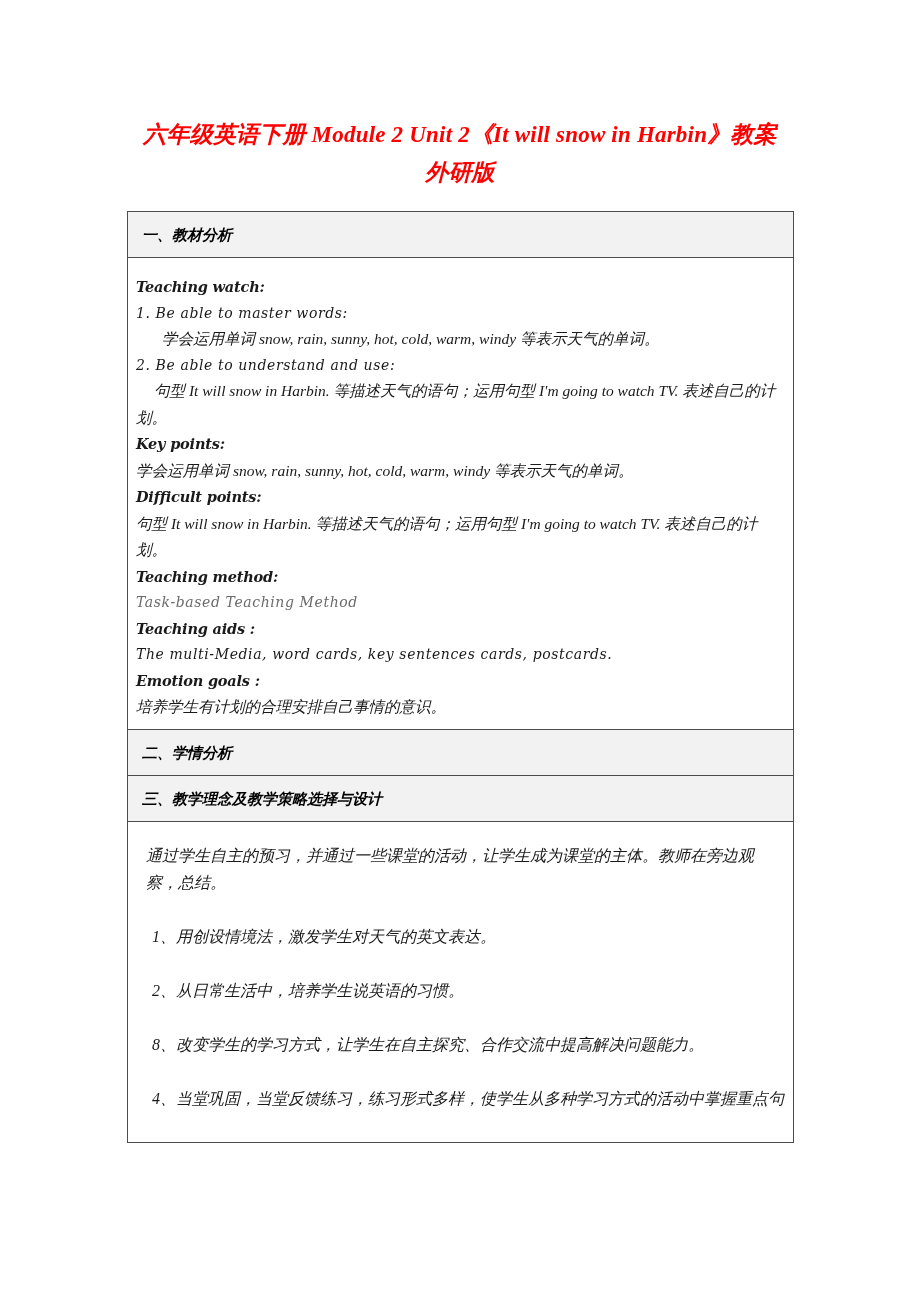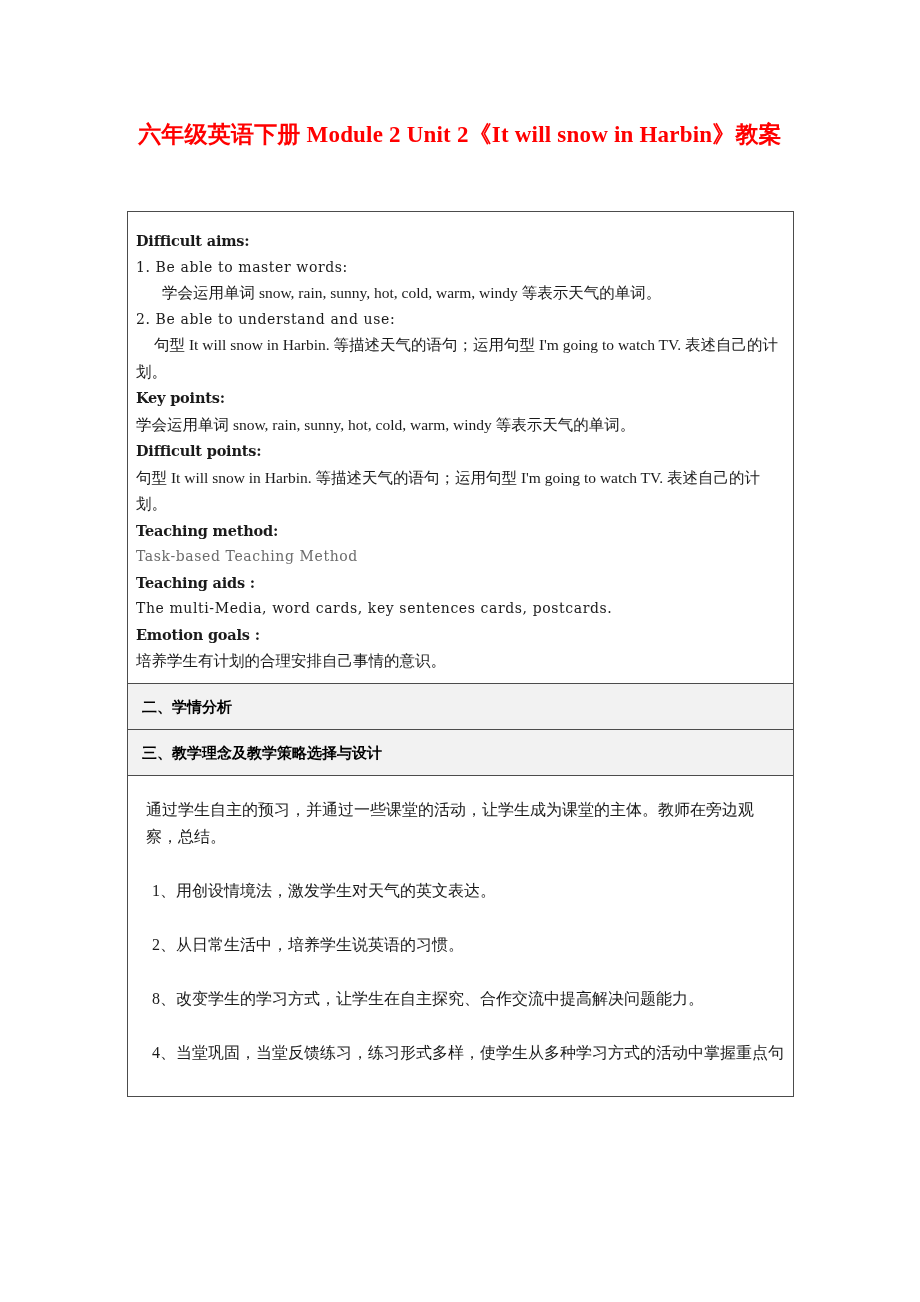--- a/index.html
+++ b/index.html
@@ -14,20 +14,21 @@
     color: #000000;
     overflow: hidden;
   }
 
   .page {
     position: relative;
     width: 920px;
     height: 1074px;
     box-sizing: border-box;
     padding: 0;
+    font-style: italic;
   }
 
   
   .doc-title {
     color: #ff0000;
     font-family: "Liberation Serif", "DejaVu Serif", serif;
     font-weight: bold;
     font-size: 23px;
     line-height: 38px;
     text-align: center;
@@ -143,35 +144,41 @@
     white-space: nowrap;
   }
 </style>
 </head>
 <body>
 
 <div class="page">
 
   <div class="title-block">
     <div class="doc-title title-line-1" style="color: rgb(255, 0, 0);">六年级英语下册 Module 2 Unit 2《It will snow in Harbin》教案</div>
+    <div class="doc-title title-line-2" style="color: rgb(255, 0, 0);">外研版</div>
   </div>
 
   <table class="doc-table">
     <colgroup>
         <col style="width:666px">
       </colgroup>
     <tbody>
 
+      <tr>
+        <td class="section-head">
+          <div class="head-text">一、教材分析</div>
+        </td>
+      </tr>
 
       <tr>
         <td class="section-body sec1">
           <div class="body-inner">
 
             <div class="ln">
-              <span class="bold-lbl">Difficult aims:</span>
+              <span class="bold-lbl">Teaching watch:</span>
             </div>
 
             <div class="ln">
               <span class="en-wide">1. Be able to master words:</span>
             </div>
 
             <div class="ln indent-1">
               <span class="cn">学会运用单词 snow, rain, sunny, hot, cold, warm, windy 等表示天气的单词。</span>
             </div>
 

